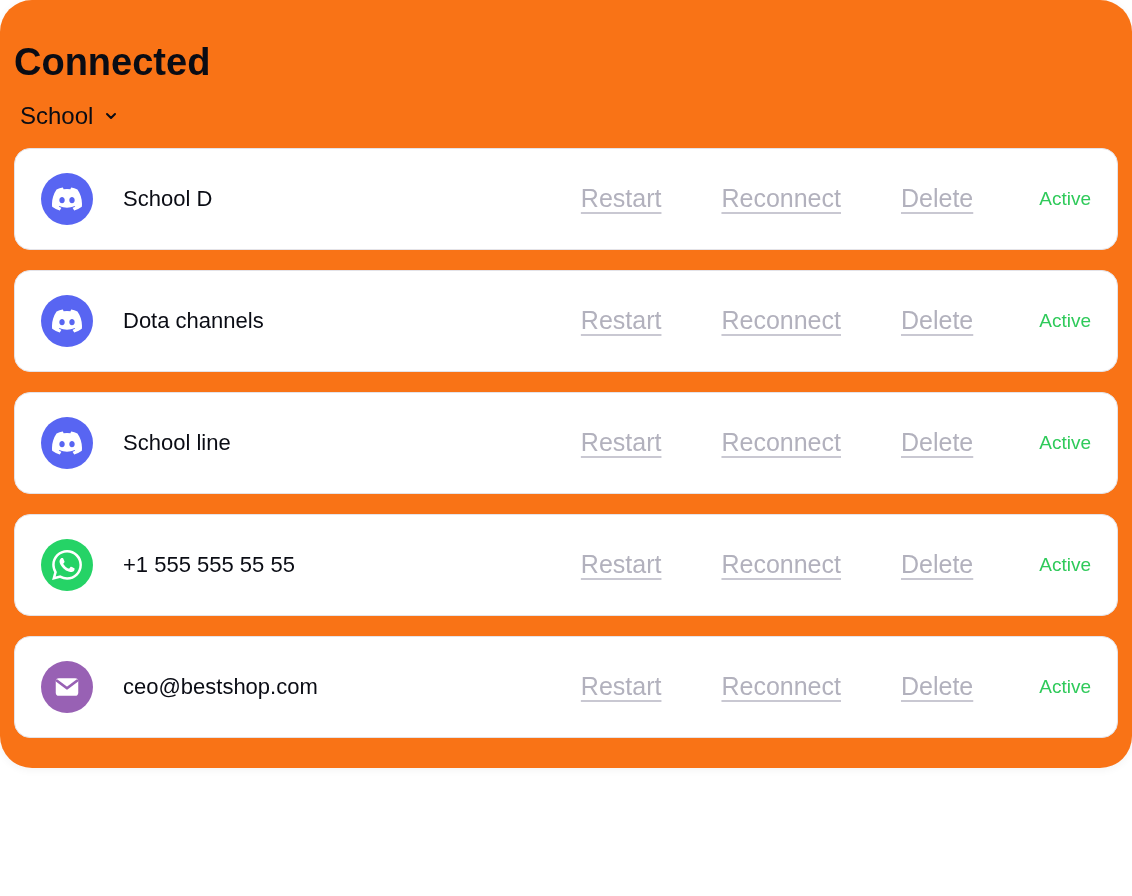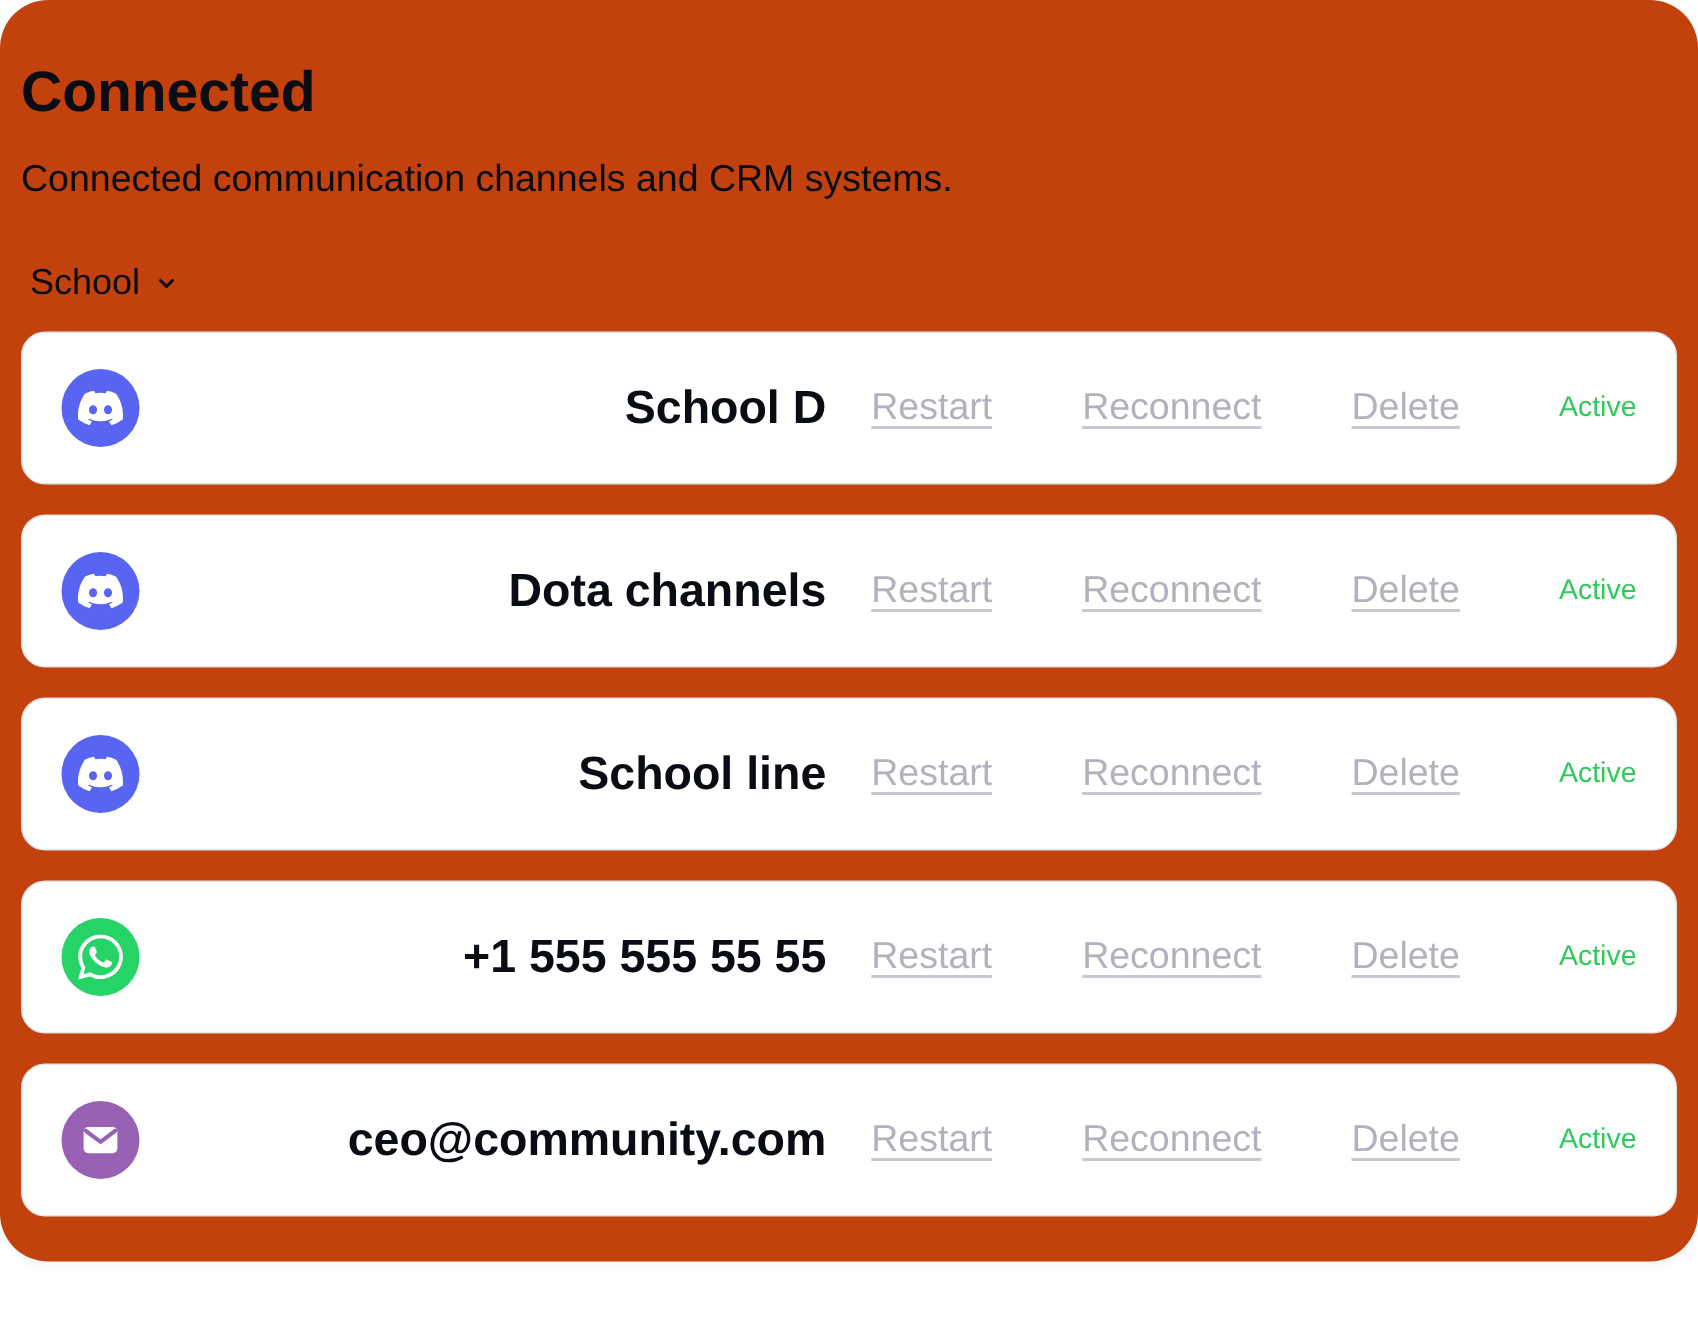--- a/index.html
+++ b/index.html
@@ -7,21 +7,21 @@
       margin: 0;
       padding: 0;
     }
     body {
       font-family: -apple-system, BlinkMacSystemFont, 'Segoe UI', 'Helvetica Neue', Arial, sans-serif;
       background: transparent;
       width: 1132px;
       height: 896px;
     }
     .card {
-      background: #c2410c;
+      background: #f97316;
       border-radius: 32px;
       padding: 40px 14px 30px 14px;
       box-shadow: 0 2px 8px rgba(0,0,0,0.05);
     }
     .page-title {
       font-size: 38px;
       font-weight: 700;
       color: #0a0c14;
       margin-bottom: 16px;
       line-height: 1.2;
@@ -84,27 +84,26 @@
     .channel-icon svg {
       width: 30px;
       height: 30px;
       fill: #fff;
     }
     .channel-info {
       flex: 1;
       min-width: 0;
     }
     .channel-name {
-      font-size: 31px;
-      font-weight: 700;
+      font-size: 22px;
+      font-weight: 400;
       color: #0a0c14;
       white-space: nowrap;
       overflow: hidden;
       text-overflow: ellipsis;
-      text-align: right;
     }
     .channel-actions {
       display: flex;
       align-items: center;
       gap: 60px;
     }
     .action-link {
       font-size: 25px;
       font-weight: 500;
       color: #b2b1bd;
@@ -120,21 +119,20 @@
       color: #2fca5a;
       margin-left: 6px;
       white-space: nowrap;
     }
   </style>
 </head>
 <body>
 
 <div class="card">
   <h1 class="page-title">Connected</h1>
-  <p class="page-subtitle">Connected communication channels and CRM systems.</p>
 
   <div class="sort-control">
     <span>School</span>
     <svg viewBox="0 0 24 24" fill="none" stroke="#0a0c14" stroke-width="3" stroke-linecap="round" stroke-linejoin="round">
       <polyline points="6 9 12 15 18 9"></polyline>
     </svg>
   </div>
 
   <div class="channel-list">
 
@@ -207,21 +205,21 @@
     </div>
 
     <div class="channel-row">
       <div class="channel-icon icon-email">
         <svg viewBox="0 0 24 24" fill="none">
           <rect x="3" y="5" width="18" height="14" rx="2.5" fill="#fff"></rect>
           <path d="M4 7l8 6 8-6" stroke="#9861b4" stroke-width="2.2" stroke-linecap="round" stroke-linejoin="round" fill="none"></path>
         </svg>
       </div>
       <div class="channel-info">
-        <div class="channel-name">ceo@community.com</div>
+        <div class="channel-name">ceo@bestshop.com</div>
       </div>
       <div class="channel-actions">
         <span class="action-link">Restart</span>
         <span class="action-link">Reconnect</span>
         <span class="action-link">Delete</span>
         <span class="status-badge">Active</span>
       </div>
     </div>
 
   </div>

